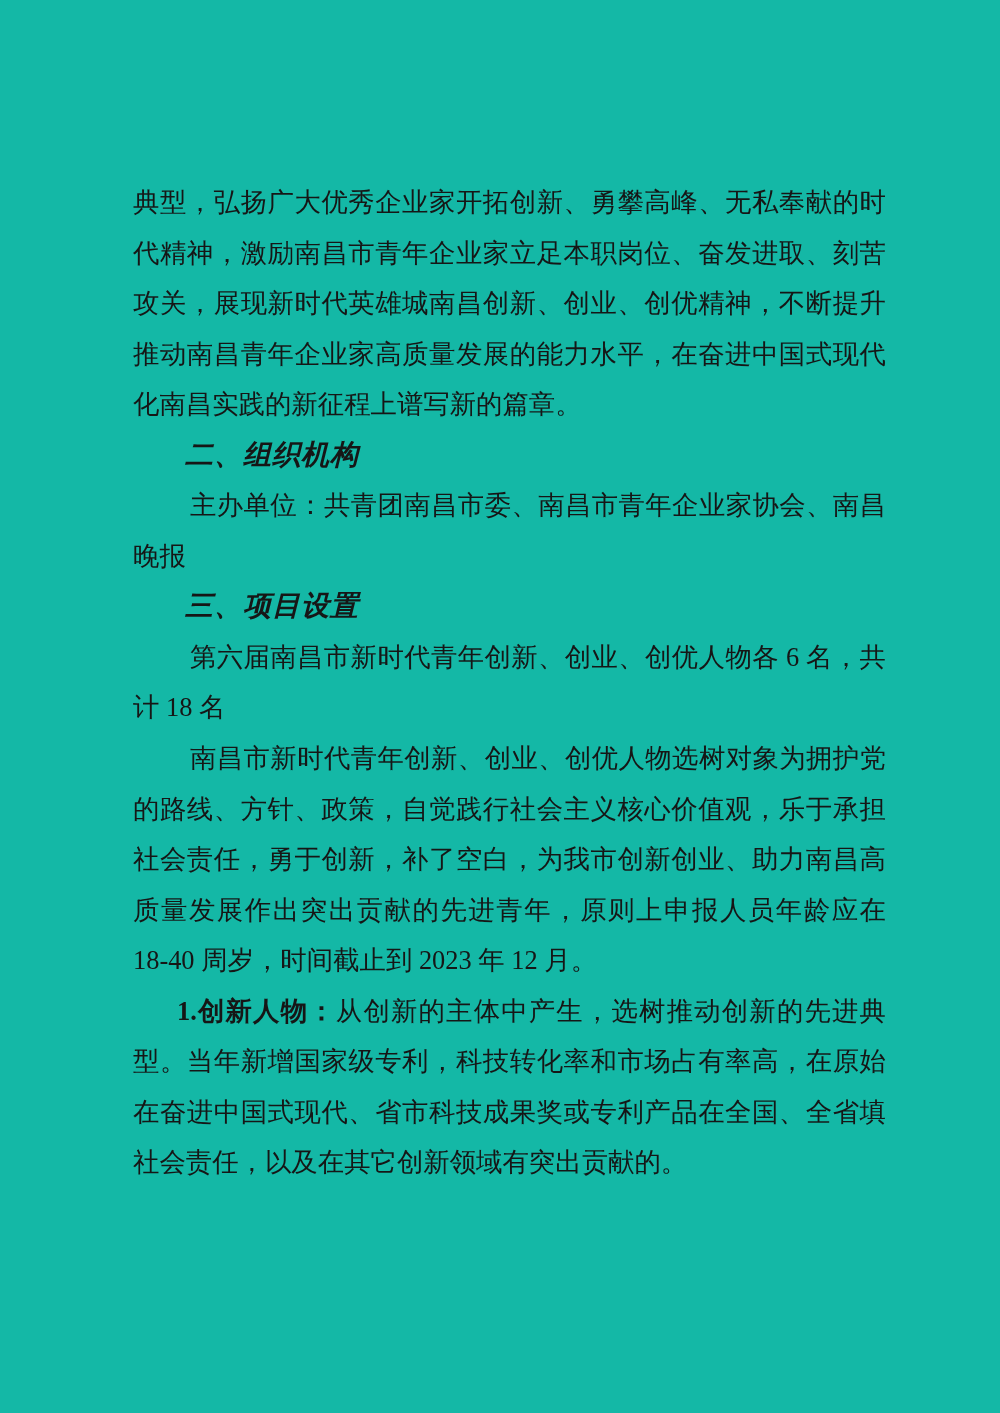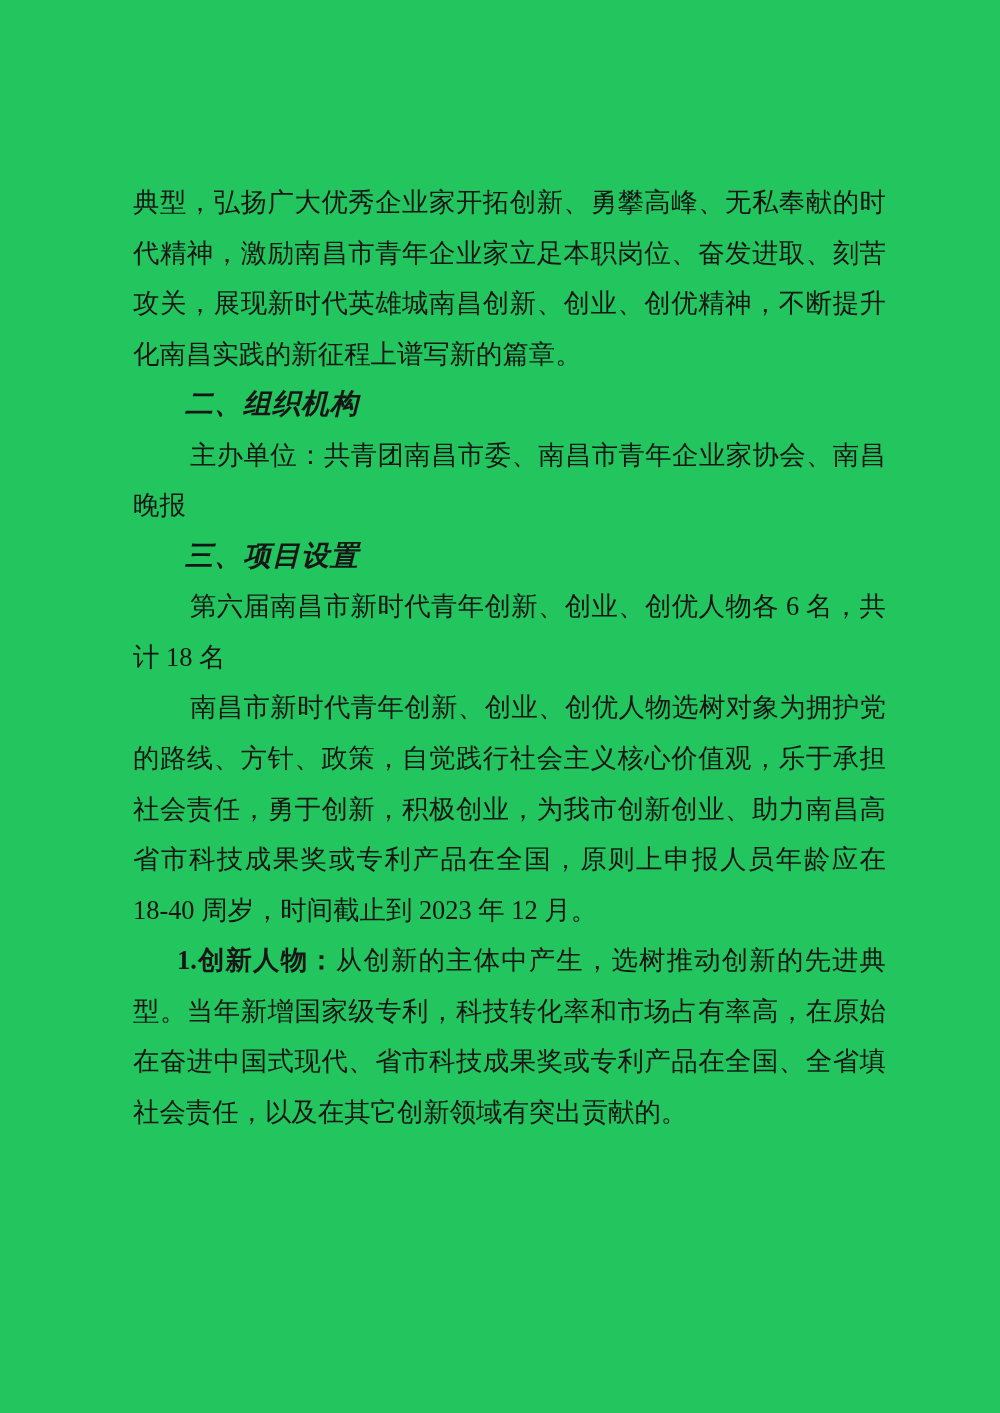--- a/index.html
+++ b/index.html
@@ -4,21 +4,21 @@
 <style>
   html, body {
     margin: 0;
     padding: 0;
     background: #ffffff;
   }
   .page {
     position: relative;
     width: 1000px;
     height: 1413px;
-    background: #22c55e;
+    background: #14b8a6;
     overflow: hidden;
   }
   .doc-body {
     position: absolute;
     left: 133px;
     top: 177px;
     width: 753px;
     color: #161616;
     font-family: "Liberation Serif", "DejaVu Serif", serif;
     font-size: 26.4px;
@@ -48,30 +48,31 @@
   .b { font-weight: 700; }
 </style>
 </head>
 <body>
 
 <div class="page">
   <div class="doc-body">
       <div class="line fill">典型，弘扬广大优秀企业家开拓创新、勇攀高峰、无私奉献的时</div>
       <div class="line fill">代精神，激励南昌市青年企业家立足本职岗位、奋发进取、刻苦</div>
       <div class="line fill">攻关，展现新时代英雄城南昌创新、创业、创优精神，不断提升</div>
+      <div class="line fill">推动南昌青年企业家高质量发展的能力水平，在奋进中国式现代</div>
       <div class="line">化南昌实践的新征程上谱写新的篇章。</div>
       <div class="line heading ind-h">二、组织机构</div>
       <div class="line fill ind-b">主办单位：共青团南昌市委、南昌市青年企业家协会、南昌</div>
       <div class="line">晚报</div>
       <div class="line heading ind-h">三、项目设置</div>
       <div class="line fill ind-b">第六届南昌市新时代青年创新、创业、创优人物各 6 名，共</div>
       <div class="line">计 18 名</div>
       <div class="line fill ind-b">南昌市新时代青年创新、创业、创优人物选树对象为拥护党</div>
       <div class="line fill">的路线、方针、政策，自觉践行社会主义核心价值观，乐于承担</div>
-      <div class="line fill">社会责任，勇于创新，积极创业，为我市创新创业、助力南昌高</div>
-      <div class="line fill">省市科技成果奖或专利产品在全国，原则上申报人员年龄应在</div>
+      <div class="line fill">社会责任，勇于创新，补了空白，为我市创新创业、助力南昌高</div>
+      <div class="line fill">质量发展作出突出贡献的先进青年，原则上申报人员年龄应在</div>
       <div class="line">18-40 周岁，时间截止到 2023 年 12 月。</div>
       <div class="line fill ind-n"><span class="b">1.创新人物：</span><span>从创新的主体中产生，选树推动创新的先进典</span></div>
       <div class="line fill">型。当年新增国家级专利，科技转化率和市场占有率高，在原始</div>
       <div class="line fill">在奋进中国式现代、省市科技成果奖或专利产品在全国、全省填</div>
       <div class="line">社会责任，以及在其它创新领域有突出贡献的。</div>
     </div>
 </div>
 
 </body></html>

